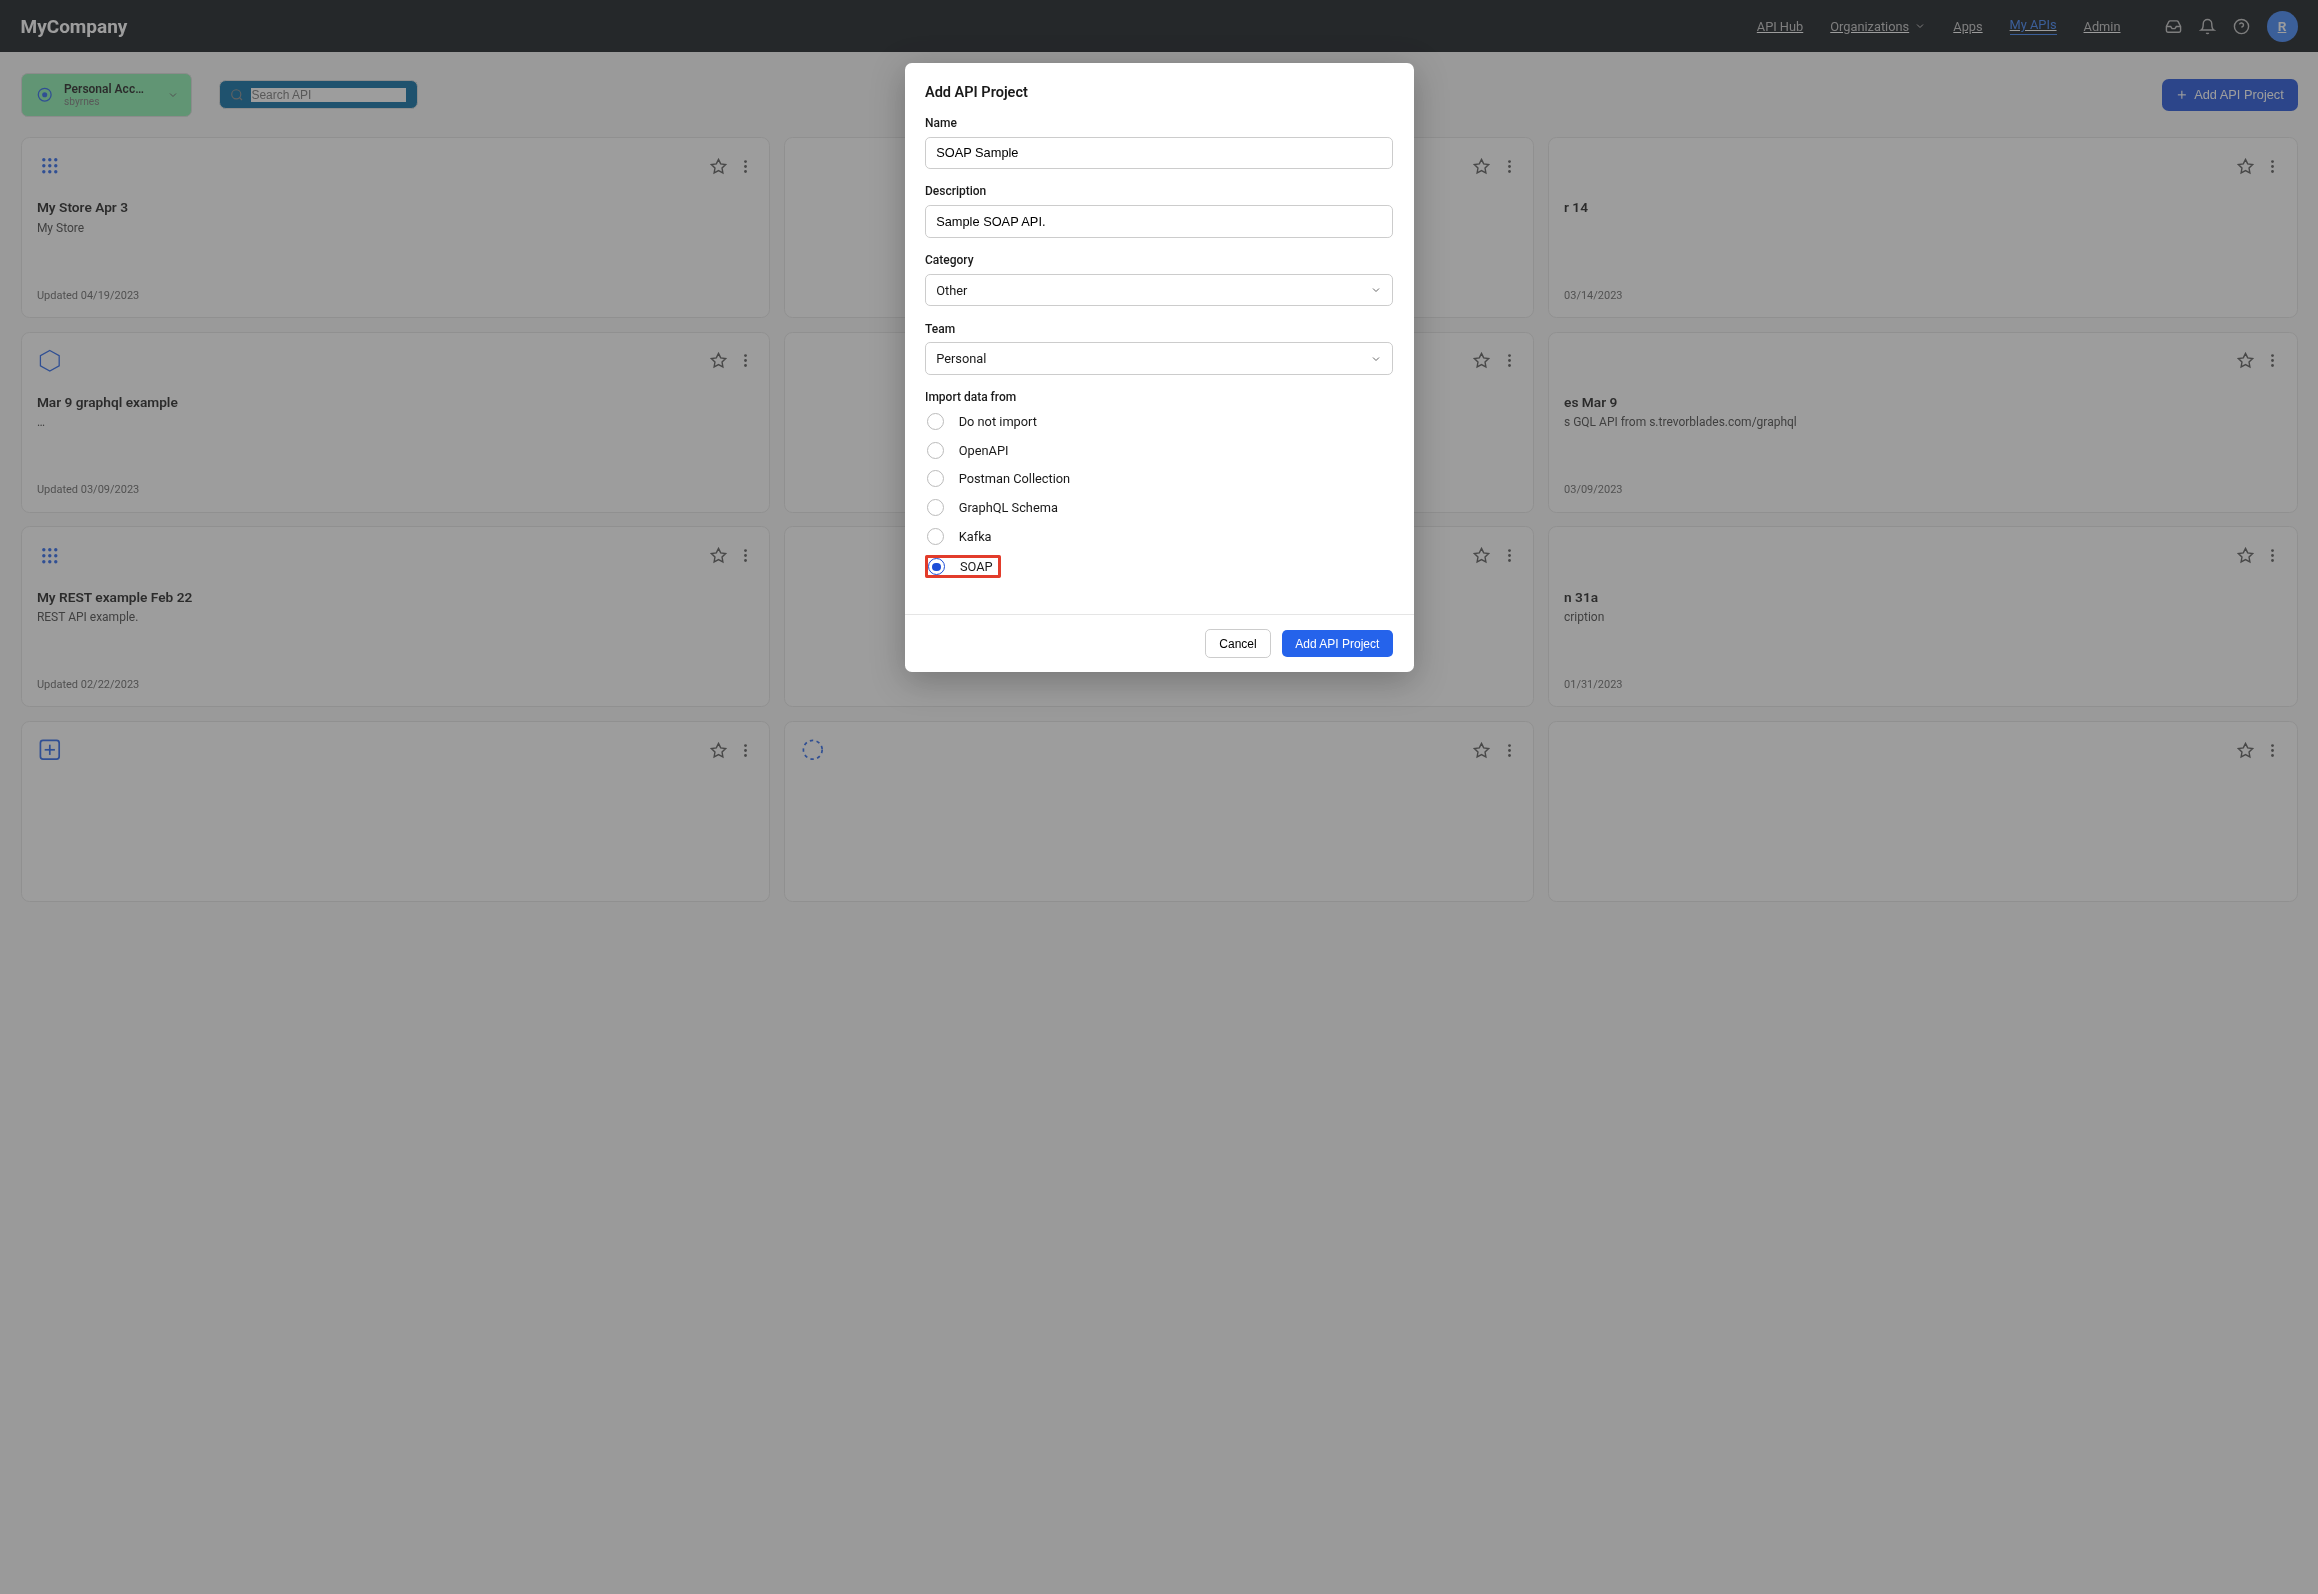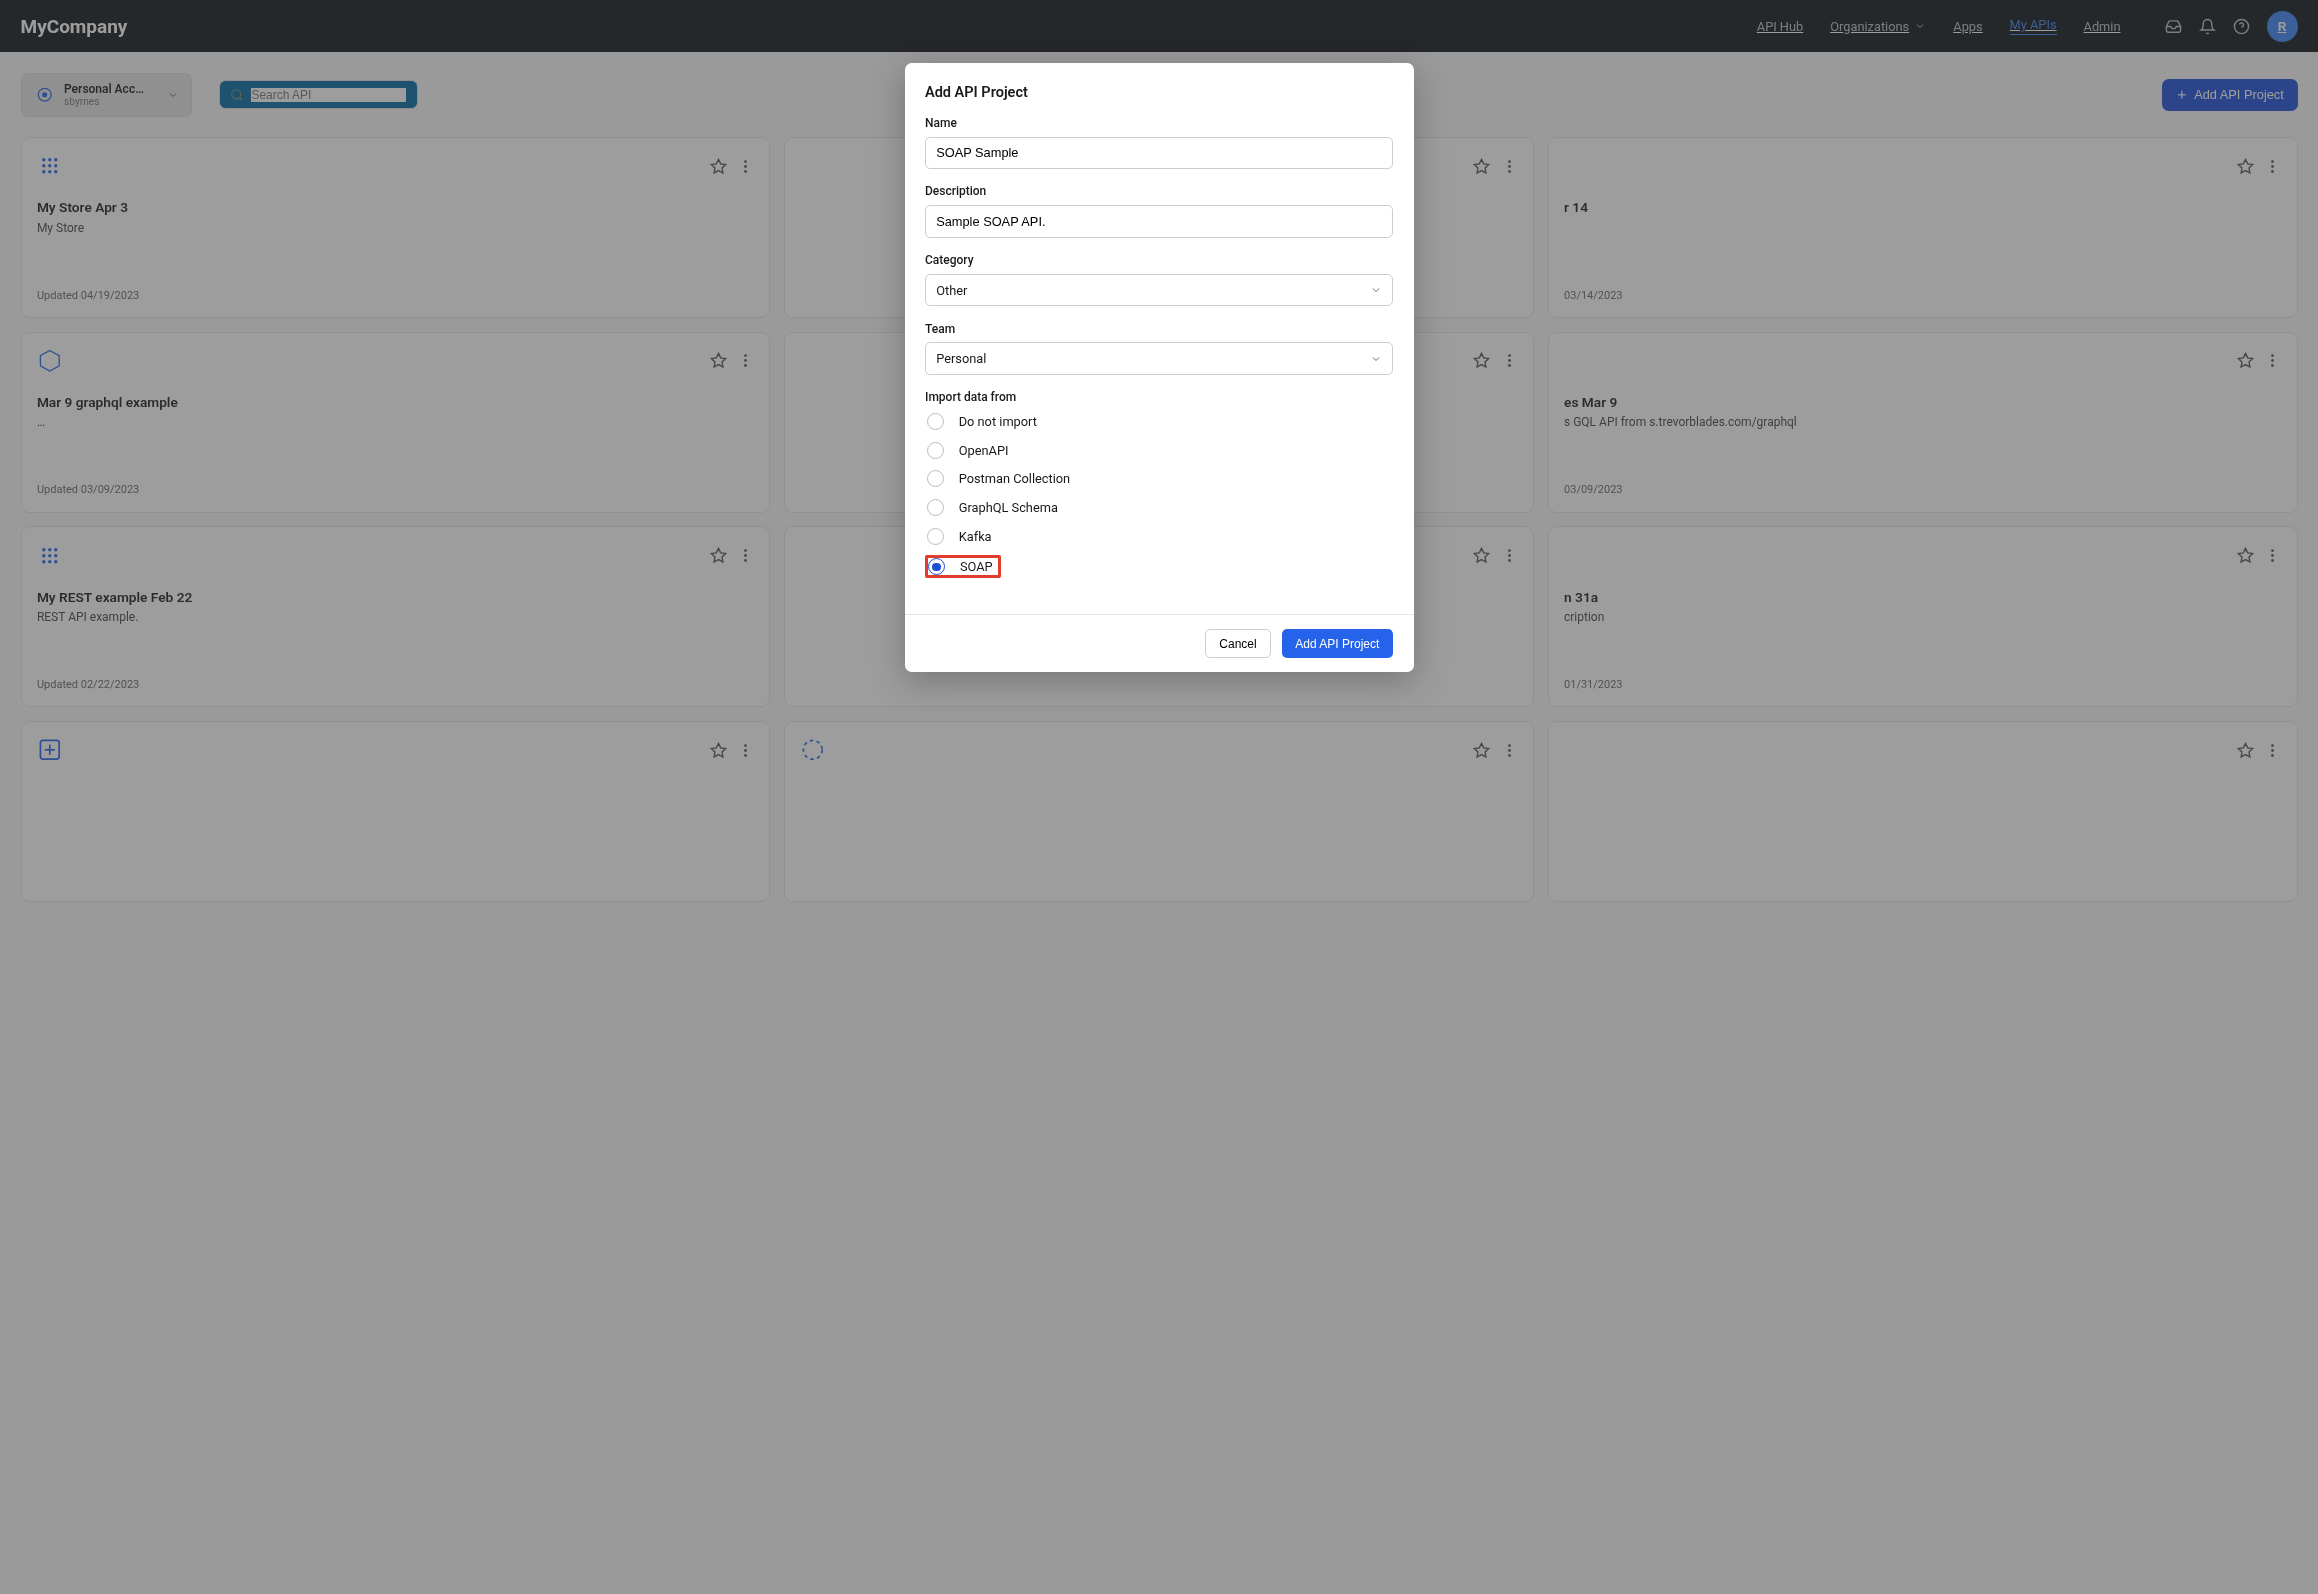--- a/index.html
+++ b/index.html
@@ -10,21 +10,21 @@
 .logo { font-size: 19px; font-weight: 700; }
 .nav { margin-left: auto; display: flex; align-items: center; gap: 27px; text-decoration: underline; }
 .nav-item { color: #c0c0c0; font-size: 12.8px; cursor: pointer; display: flex; align-items: center; gap: 5.1px; }
 .nav-item.active { color: #3b82f6; border-bottom: 1.7px solid #3b82f6; padding-bottom: 2px; }
 .nav-icons { display: flex; align-items: center; gap: 17px; margin-left: 17px; }
 .icon-btn { color: #c0c0c0; cursor: pointer; }
 .avatar { width: 31px; height: 31px; border-radius: 50%; background: #3b82f6; color: #fff; display: flex; align-items: center; justify-content: center; font-weight: 600; font-size: 13.7px; }
 
 
 .toolbar { display: flex; align-items: center; padding: 20.5px; gap: 27px; }
-.account-switcher { background: #e5e5e5; border: 0.9px solid #ddd; border-radius: 6.8px; padding: 8.5px 12px; display: flex; align-items: center; gap: 8.5px; width: 171px; }
+.account-switcher { background: #86efac; border: 0.9px solid #ddd; border-radius: 6.8px; padding: 8.5px 12px; display: flex; align-items: center; gap: 8.5px; width: 171px; }
 .account-info { flex: 1; overflow: hidden; }
 .account-name { font-size: 12px; font-weight: 600; white-space: nowrap; overflow: hidden; text-overflow: ellipsis; }
 .account-sub { font-size: 10.2px; color: #777; }
 .small-icon { width: 22px; height: 22px; display: flex; align-items: center; justify-content: center; }
 .search-box { flex: 0 0 188px; background: #0369a1; border: 0.9px solid #ddd; border-radius: 6.8px; padding: 6.8px 10.2px; display: flex; align-items: center; gap: 8px; color: #888; }
 .search-box input { border: none; outline: none; font-size: 12px; flex: 1; }
 .spacer { flex: 1; }
 .btn-primary { background: #1d4ed8; color: #fff; border: none; border-radius: 6.8px; padding: 8.5px 13.7px; font-size: 12.8px; font-weight: 500; display: flex; align-items: center; gap: 5.1px; cursor: pointer; }
 
 
@@ -48,21 +48,21 @@
 .radio-group { display: flex; flex-direction: column; gap: 8.5px; margin-bottom: 15.4px; }
 .radio-item { display: flex; align-items: center; gap: 15px; font-size: 12.8px; cursor: pointer; padding: 1.7px; }
 .radio-item.highlighted { border: 3.4px solid #e23c2b; border-radius: 1.7px; width: fit-content; padding: 0 5.1px 0 0; }
 .radio { width: 17px; height: 17px; border: 1.7px solid #bbb; border-radius: 50%; display: flex; align-items: center; justify-content: center; }
 .radio.checked { border-color: #1d4ed8; }
 .radio.checked::after { content: ''; width: 8.5px; height: 8.5px; background: #1d4ed8; border-radius: 50%; }
 .upload-area { display: flex; flex-direction: column; align-items: center; gap: 10.2px; padding: 3.4px 0 6.8px; }
 .clip-icon { color: #2563eb; }
 .btn-outline { background: #fff; border: 0.9px solid #ccc; border-radius: 5.1px; padding: 6.8px 13.7px; font-size: 12px; cursor: pointer; }
 .upload-hint { font-size: 12px; color: #555; }
-.modal-footer { border-top: 0.9px solid #e5e5e5; padding: 13.7px 20.5px; display: flex; justify-content: flex-end; gap: 10.2px; }
+.modal-footer { border-top: 0.9px solid #e5e5e5; padding: 13.7px 20.5px; display: flex; justify-content: flex-end; gap: 10.2px; align-items: center; }
 .btn-cancel { background: #fff; border: 0.9px solid #ccc; border-radius: 5.1px; padding: 6.8px 13.7px; font-size: 12px; cursor: pointer; }
 .btn-submit { background: #2563eb; color: #fff; border: none; border-radius: 5.1px; padding: 6.8px 13.7px; font-size: 12px; cursor: pointer; }
 
 svg { display: block; }
 .chev { width: 12px; height: 12px; }
 </style>
 </head>
 <body>
 
 <div class="header">

